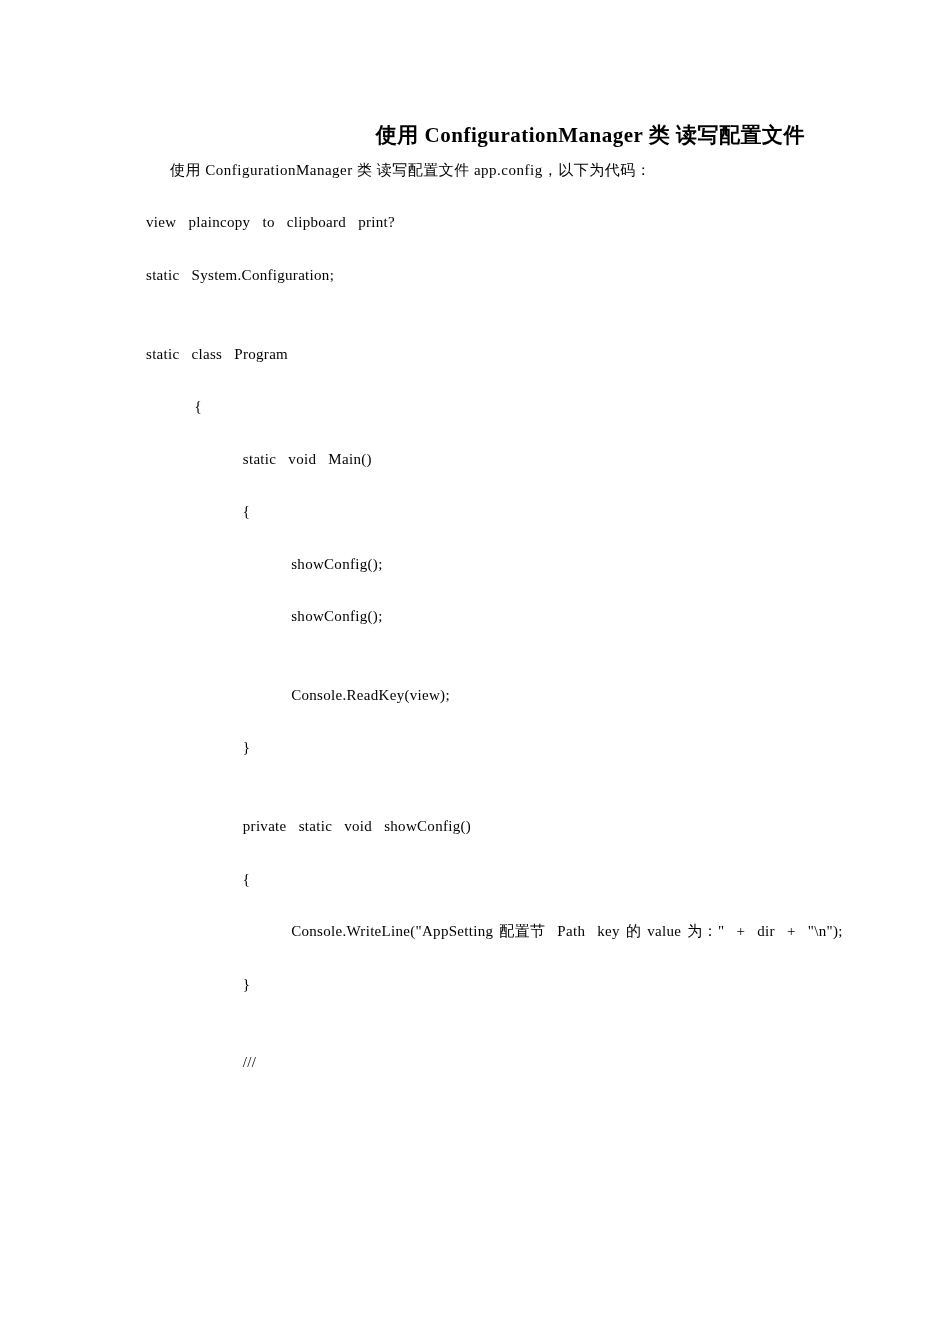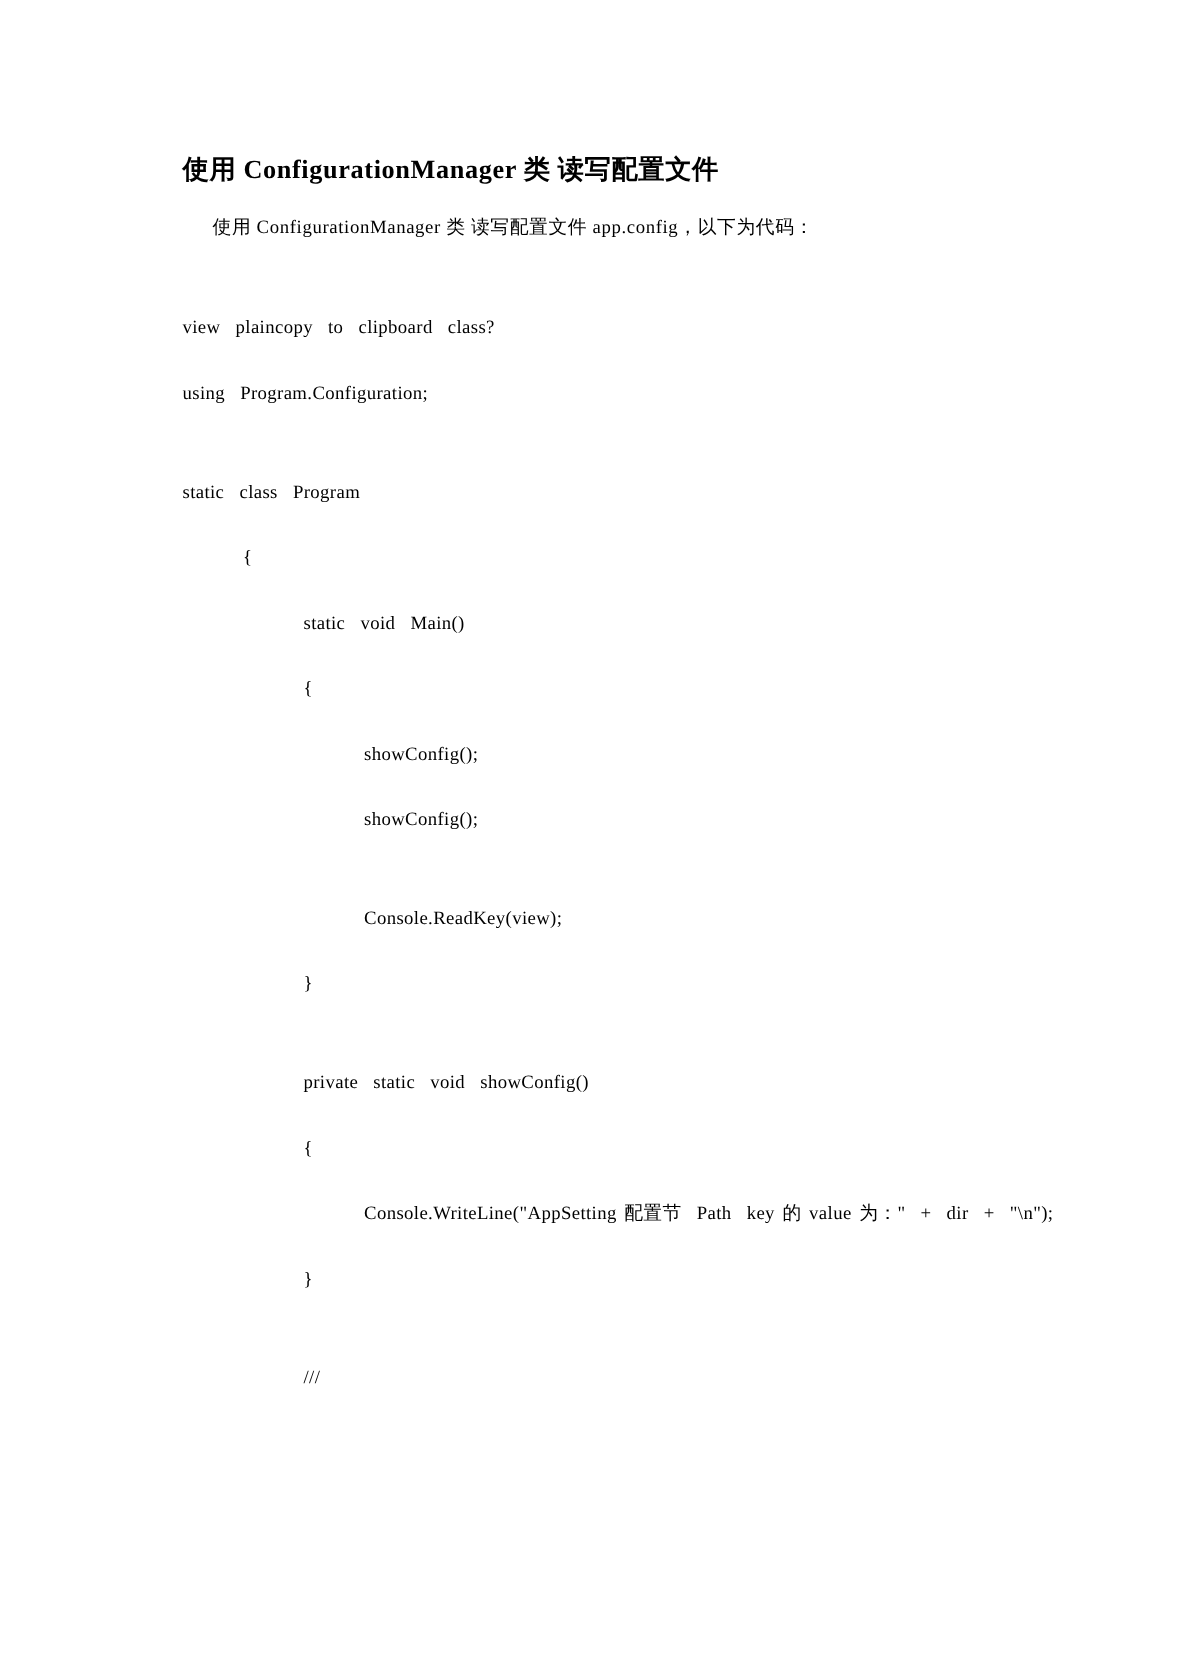--- a/index.html
+++ b/index.html
@@ -7,50 +7,49 @@
       width: 945px;
       height: 1337px;
       background: #ffffff;
       font-family: "SimSun", "Times New Roman", serif;
       font-size: 16px;
       color: #000000;
       padding: 118px 140px 0 146px;
       line-height: 1.7;
     }
     .title {
-      text-align: left;
+      text-align: right;
       font-size: 21px;
       font-weight: bold;
-      margin-bottom: 16px;
+      margin-bottom: 4px;
       letter-spacing: 0.5px;
     }
     .intro {
       font-size: 15px;
-      margin-bottom: 28px;
       text-indent: 24px;
       letter-spacing: 0.5px;
     }
     .code {
       font-family: "Times New Roman", "SimSun", serif;
       font-size: 15px;
       white-space: pre;
       line-height: 1.75;
       letter-spacing: 0.3px;
       word-spacing: 2px;
     }
   </style>
 </head>
 <body>
 
 <div class="title">使用 ConfigurationManager 类  读写配置文件</div>
 <div class="intro">使用 ConfigurationManager 类  读写配置文件 app.config，以下为代码：</div>
 
 <div class="code">
-<div>view  plaincopy  to  clipboard  class?</div>
-<div>using  Program.Configuration;</div>
+<div>view  plaincopy  to  clipboard  print?</div>
+<div>static  System.Configuration;</div>
 <div></div>
 <div>static  class  Program</div>
 <div>        {</div>
 <div>                static  void  Main()</div>
 <div>                {</div>
 <div>                        showConfig();</div>
 <div>                        showConfig();</div>
 <div></div>
 <div>                        Console.ReadKey(view);</div>
 <div>                }</div>

